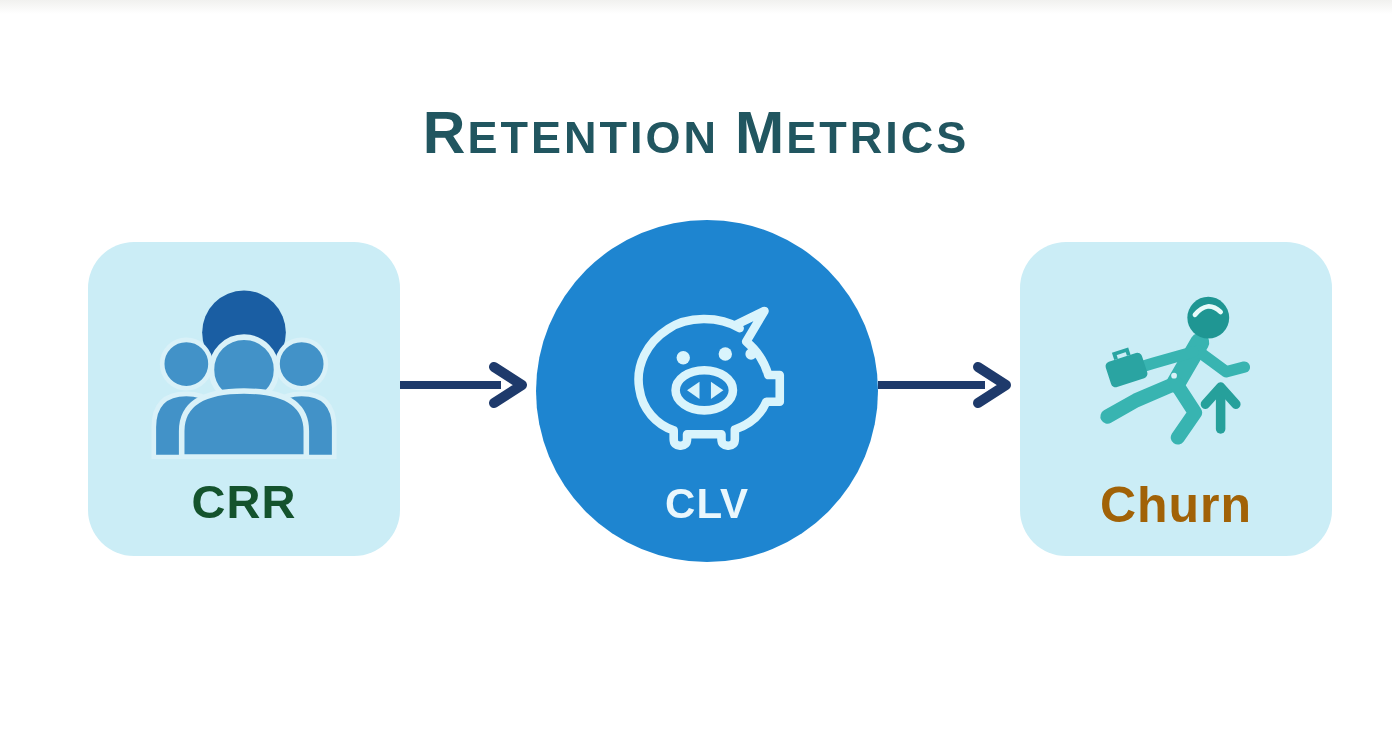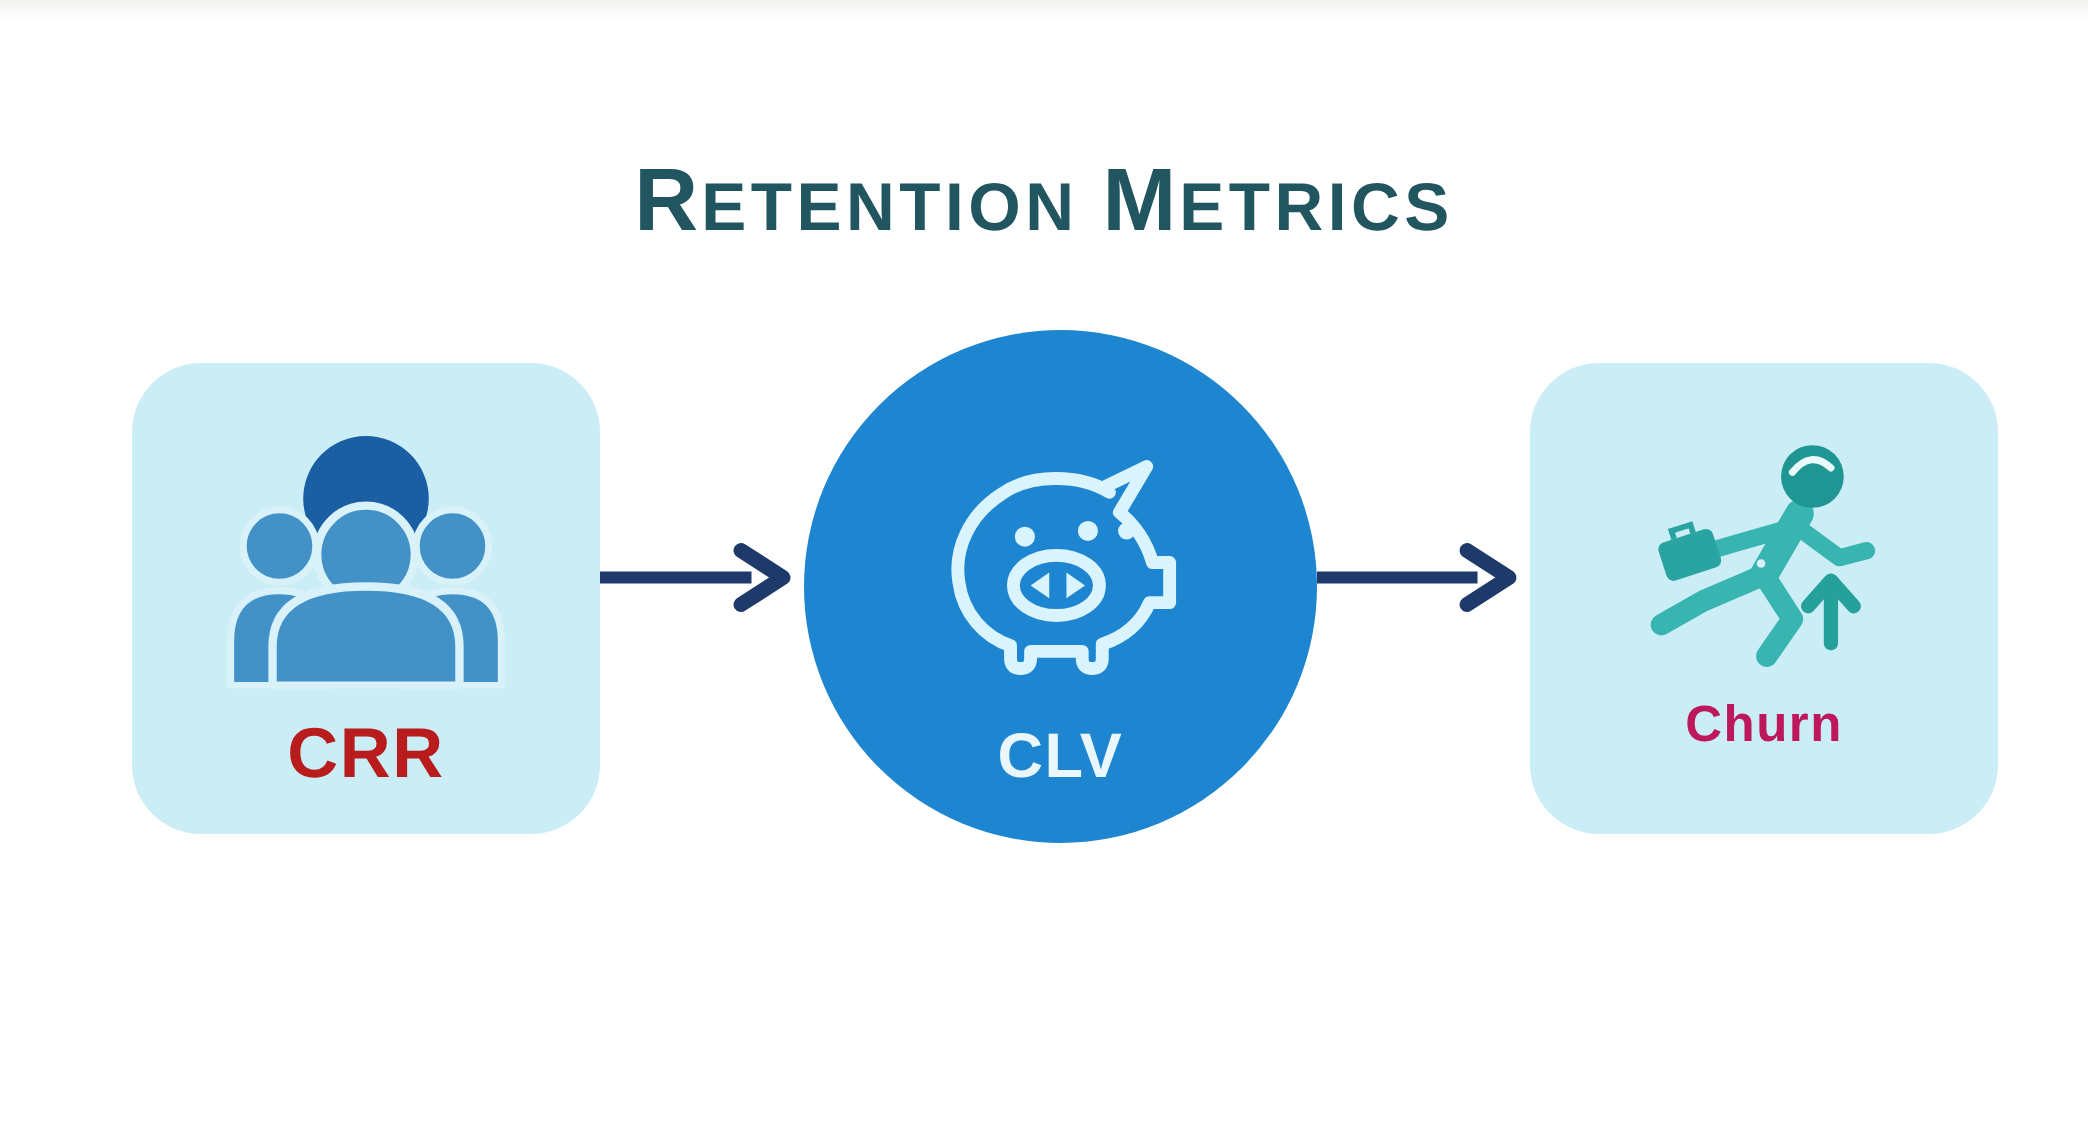--- a/index.html
+++ b/index.html
@@ -28,23 +28,23 @@
   #node-churn{left:1020px;}
   .node-circle{
     left:536px;top:220px;width:342px;height:342px;border-radius:50%;
     background:#1e85d0;
   }
   .node-icon{position:absolute;}
   .node-label{
     position:absolute;left:0;right:0;text-align:center;
     font-weight:bold;letter-spacing:1px;
   }
-  #node-crr .node-label{top:232px;font-size:47px;color:#b91c1c;}
+  #node-crr .node-label{top:232px;font-size:47px;color:#14532d;}
   #node-clv .node-label{top:260px;font-size:42px;color:#e9f7fd;}
-  #node-churn .node-label{top:222px;font-size:34px;color:#be185d;}
+  #node-churn .node-label{top:234px;font-size:50px;color:#a16207;}
   .connector{position:absolute;top:360px;}
   #connector-1{left:398px;}
   #connector-2{left:876px;}
 </style>
 </head>
 <body>
 
 <div class="canvas">
   <div class="edge-artifact"></div>
 

